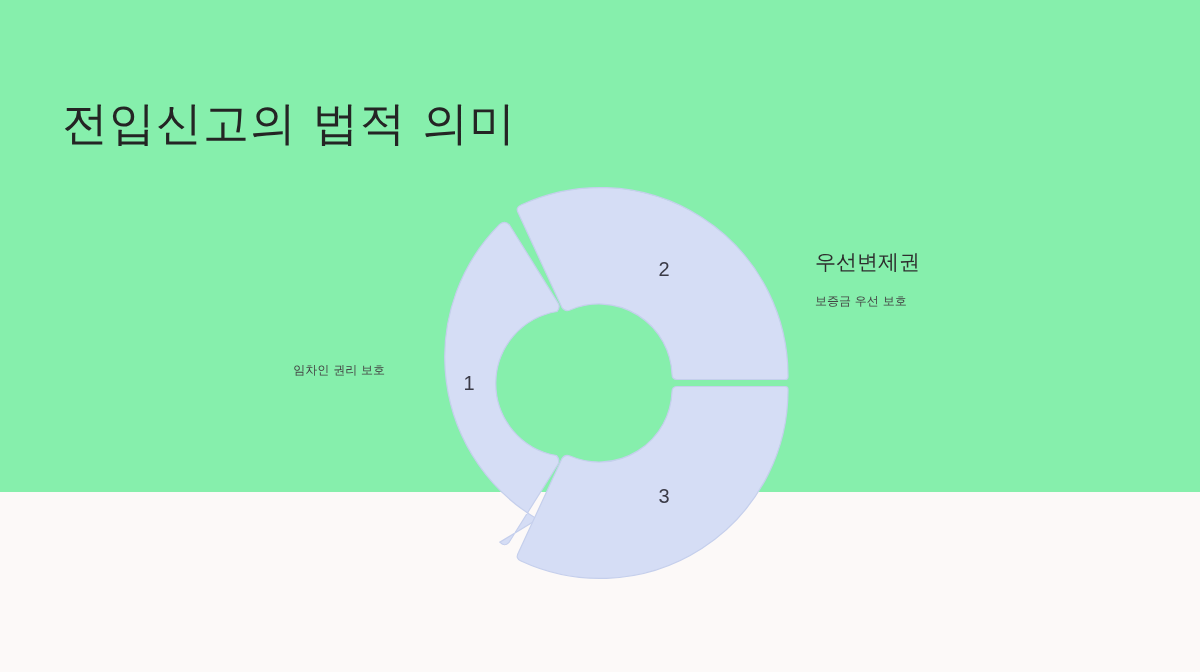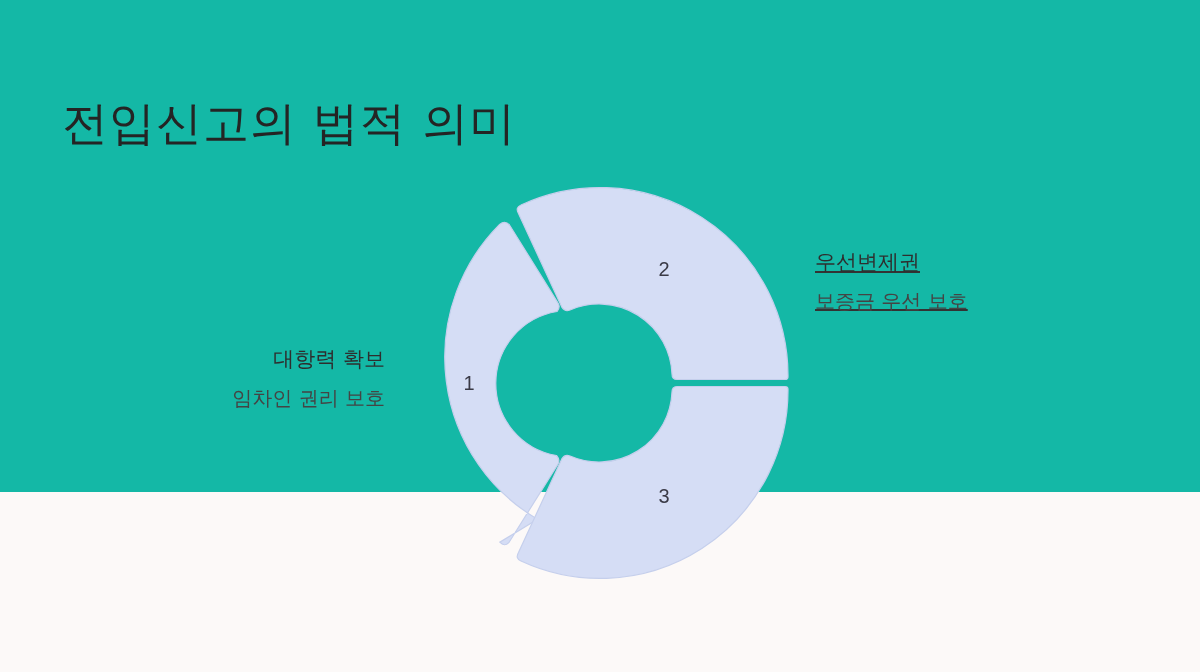--- a/index.html
+++ b/index.html
@@ -8,21 +8,21 @@
       width: 1200px;
       height: 672px;
       background: #fcf9f8;
       overflow: hidden;
       font-family: "DejaVu Sans", "Liberation Sans", sans-serif;
     }
     .slide {
       position: relative;
       width: 1200px;
       height: 492px;
-      background: #14b8a6;
+      background: #86efac;
     }
     .title {
       position: absolute;
       left: 62px;
       top: 96px;
       font-size: 46px;
       font-weight: 400;
       color: #242424;
       letter-spacing: 1px;
       line-height: 1.2;
@@ -48,35 +48,34 @@
     .label {
       position: absolute;
       color: #333333;
     }
     .label .head {
       font-size: 21px;
       line-height: 28px;
       color: #2e2e2e;
     }
     .label .sub {
-      font-size: 20px;
+      font-size: 12px;
       line-height: 22px;
       color: #444444;
       margin-top: 14px;
     }
     .label-left {
       right: 815px;
       top: 345px;
       text-align: right;
     }
     .label-r1 {
       left: 815px;
       top: 248px;
       text-align: left;
-      text-decoration: underline;
     }
     .label-r2 {
       left: 815px;
       top: 446px;
       text-align: left;
     }
   </style>
 </head>
 <body>
 
@@ -115,21 +114,20 @@
          A 73 73 0 0 0 272 209
          Q 272 203.5 277 203.5
          Z"></path>
 
     <text class="seg-num" x="69" y="207" text-anchor="middle">1</text>
     <text class="seg-num" x="264" y="93" text-anchor="middle">2</text>
     <text class="seg-num" x="264" y="320" text-anchor="middle">3</text>
   </svg>
 
   <div class="label label-left">
-    <div class="head">대항력 확보</div>
     <div class="sub">임차인 권리 보호</div>
   </div>
 
   <div class="label label-r1">
     <div class="head">우선변제권</div>
     <div class="sub">보증금 우선 보호</div>
   </div>
 
 </div>
 

